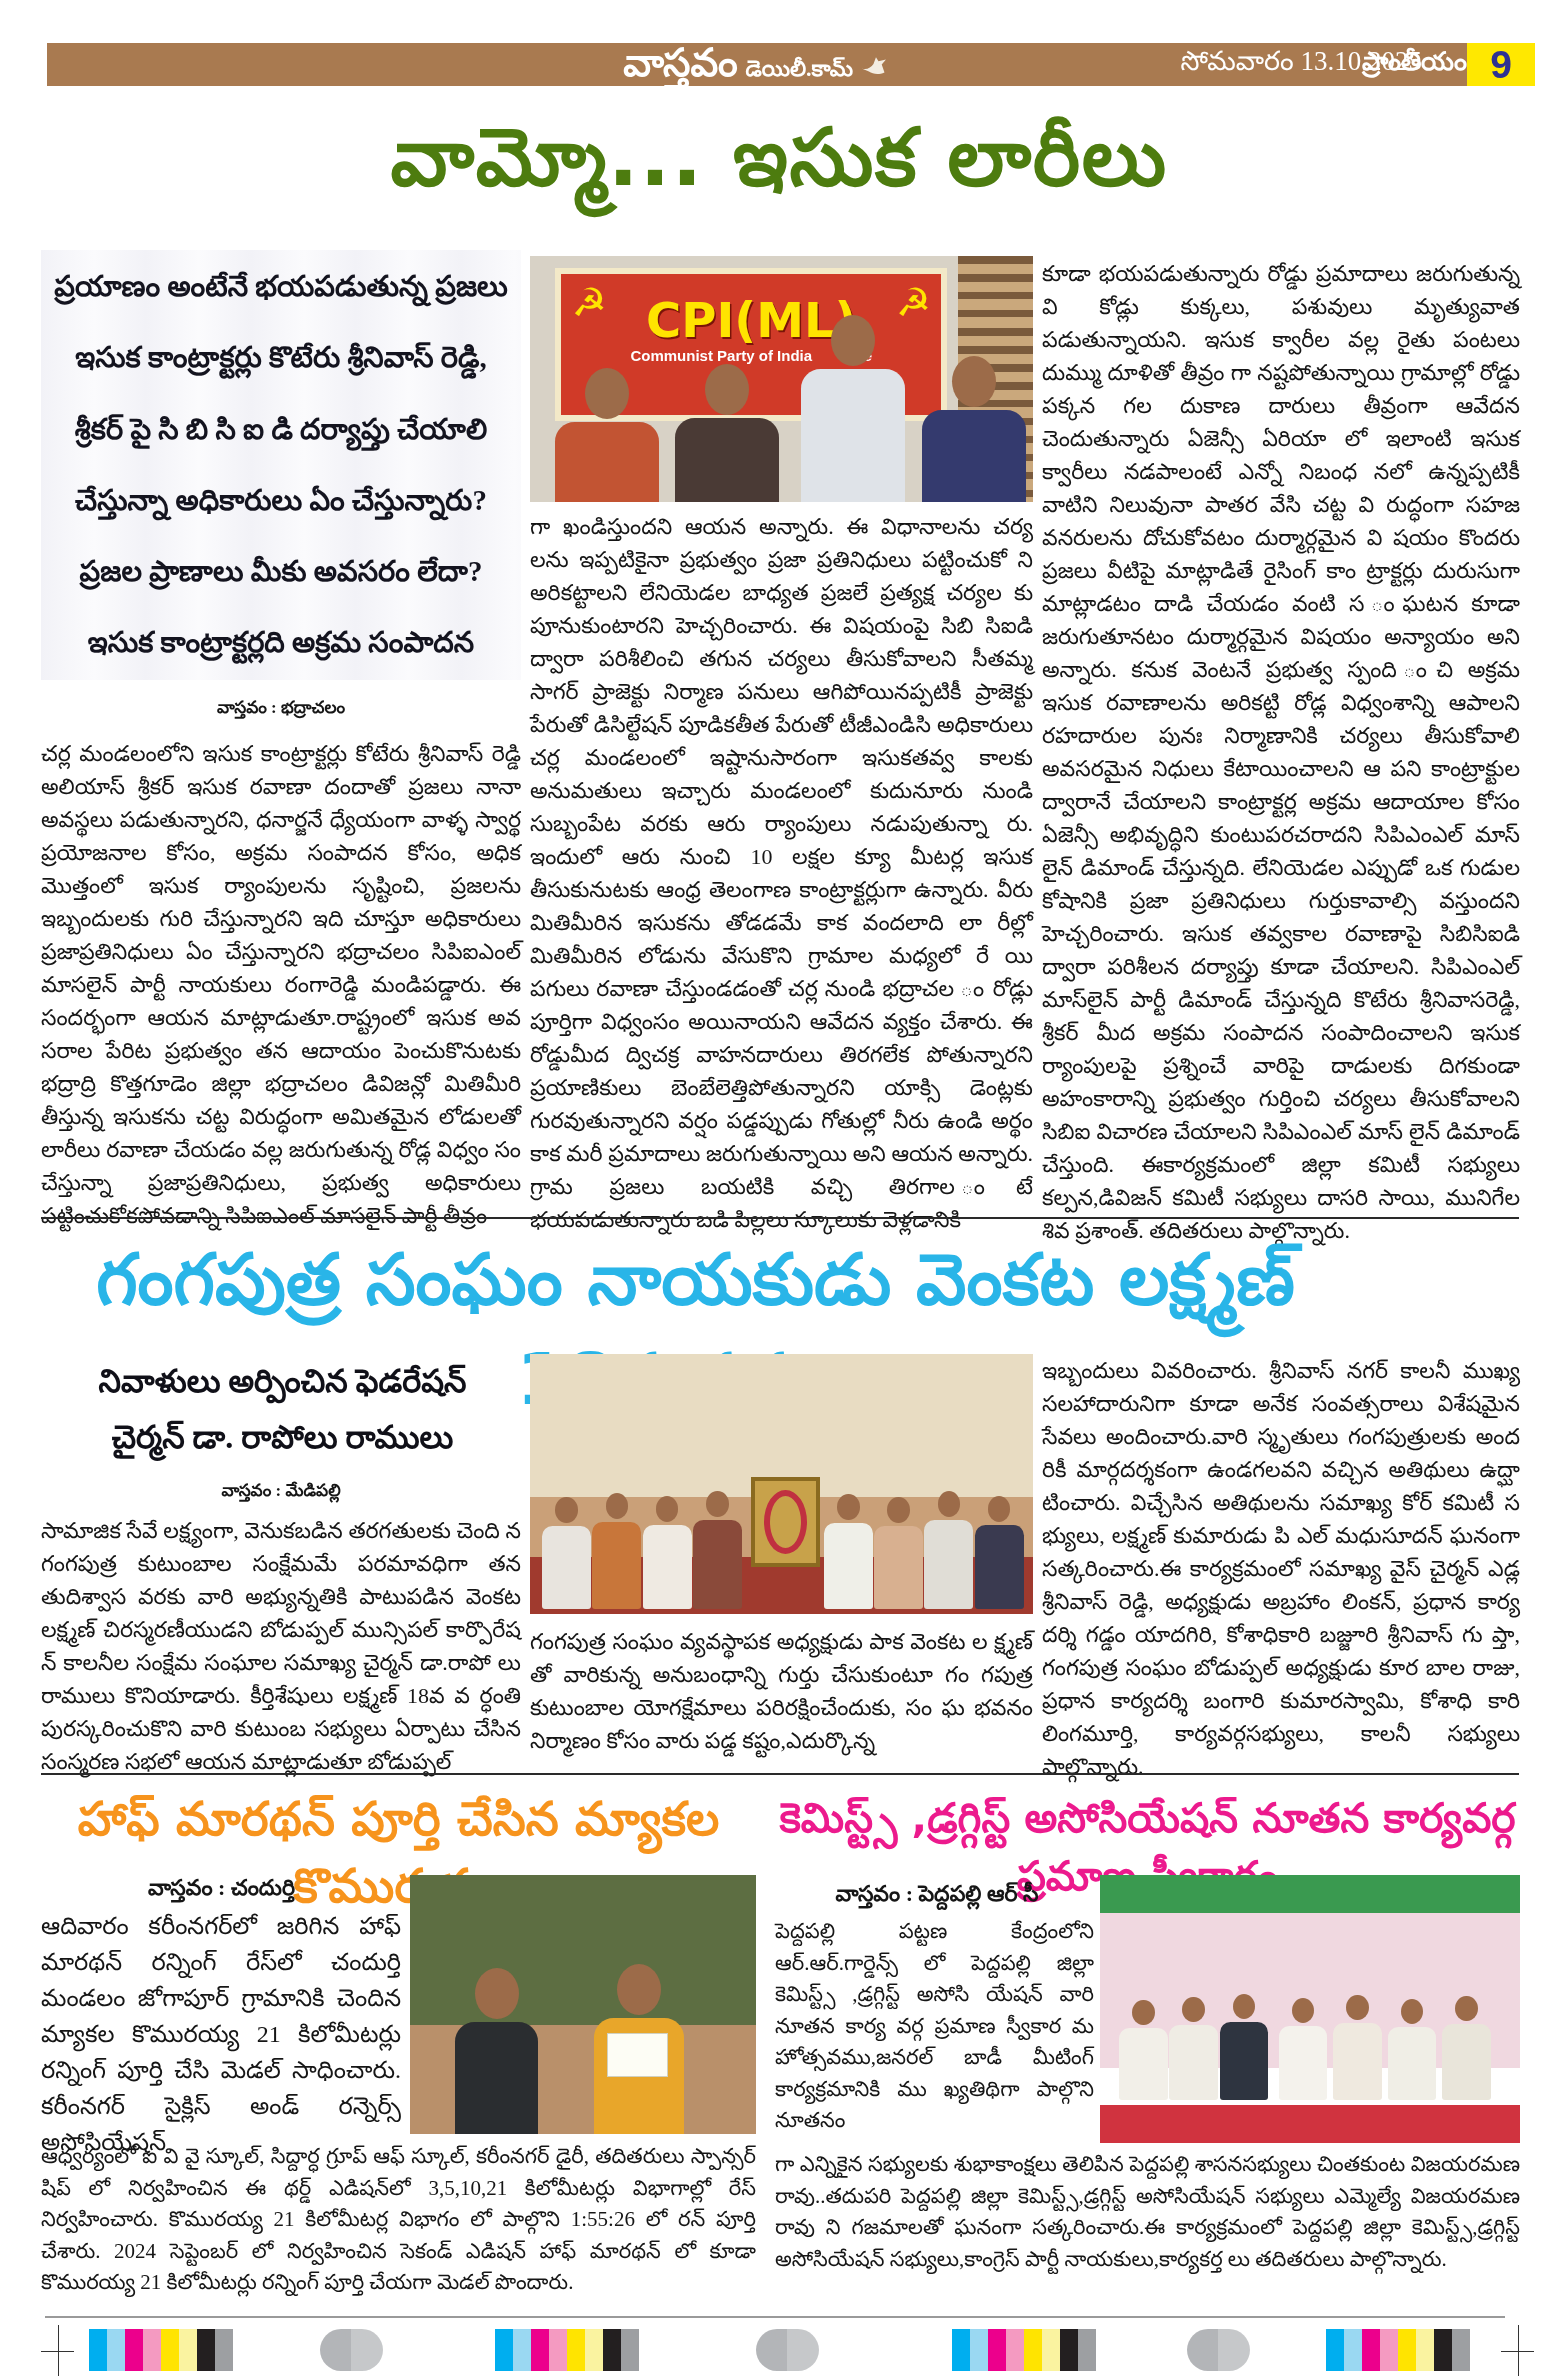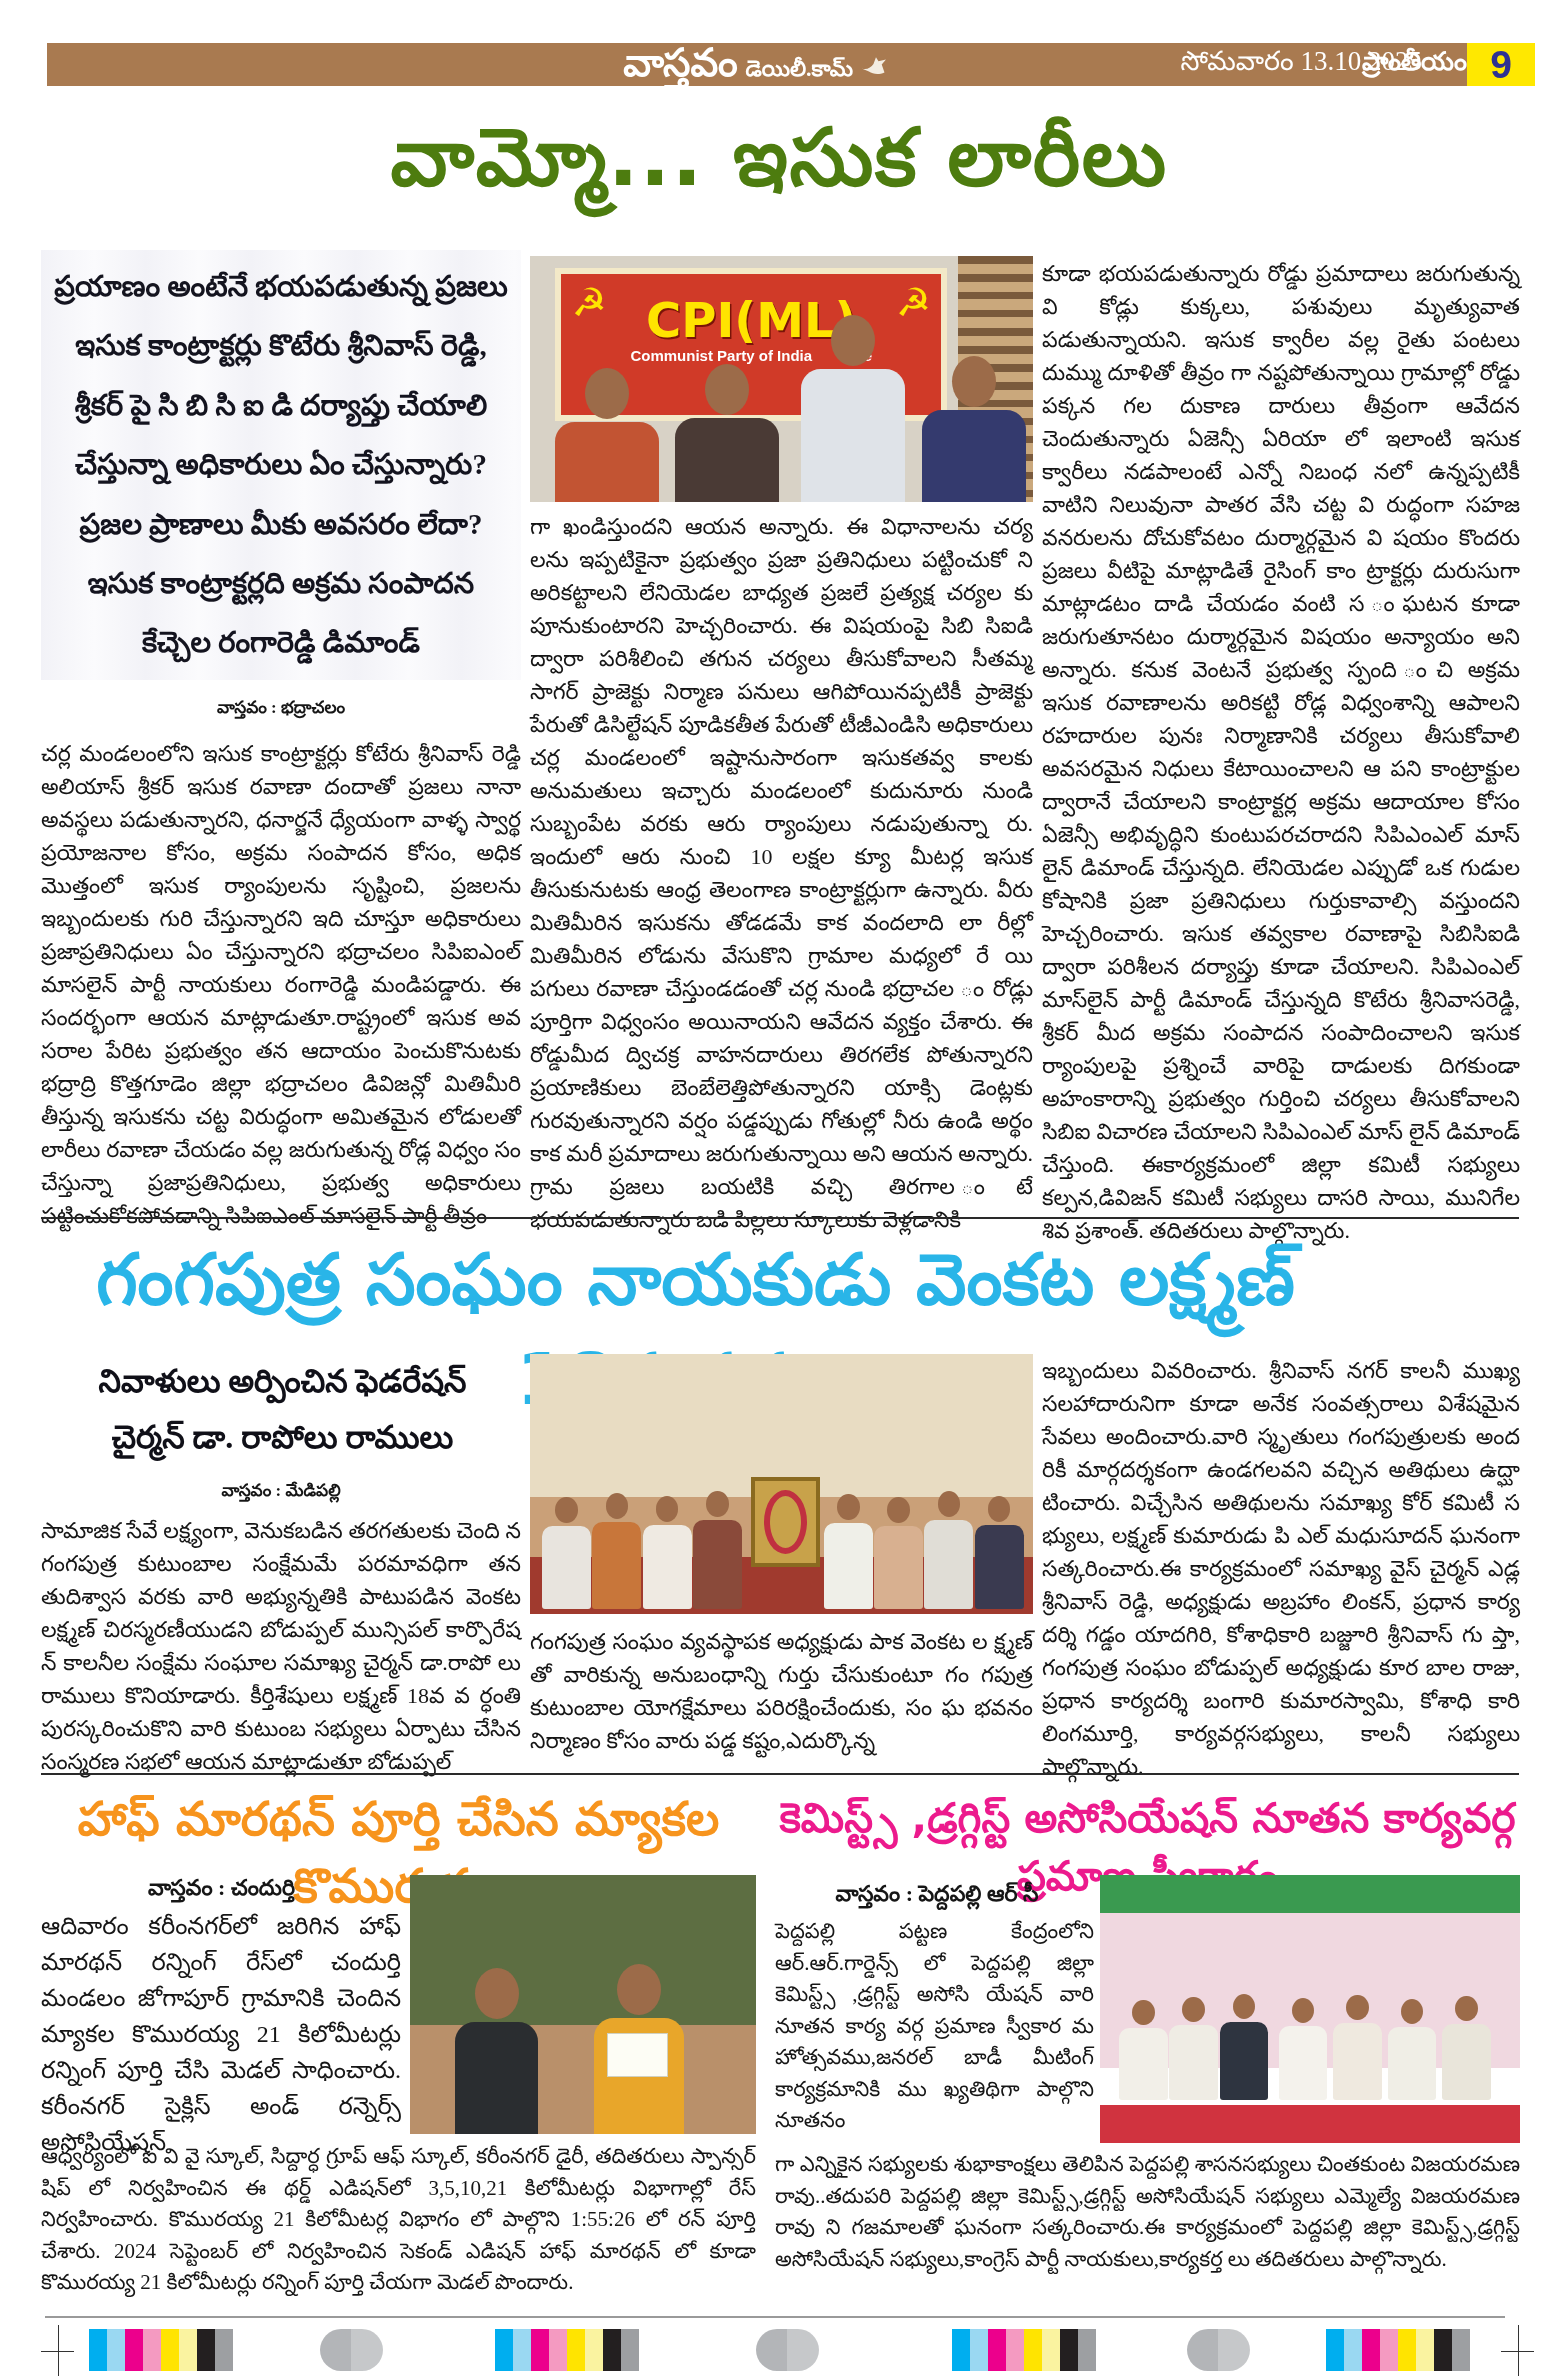--- a/index.html
+++ b/index.html
@@ -103,21 +103,20 @@
 
   <div class="abs h-main">వామ్మో... ఇసుక లారీలు</div>
 
   <div class="abs intro">
     <div>ప్రయాణం అంటేనే భయపడుతున్న ప్రజలు</div>
     <div>ఇసుక కాంట్రాక్టర్లు కొటేరు  శ్రీనివాస్ రెడ్డి,</div>
     <div>శ్రీకర్ పై సి బి సి ఐ డి దర్యాప్తు చేయాలి</div>
     <div>చేస్తున్నా అధికారులు ఏం చేస్తున్నారు?</div>
     <div>ప్రజల ప్రాణాలు మీకు అవసరం లేదా?</div>
     <div>ఇసుక కాంట్రాక్టర్లది అక్రమ సంపాదన</div>
-    <div>కేచ్చెల రంగారెడ్డి డిమాండ్</div>
   </div>
 
   <div class="abs byline" style="left:41px;top:698px;width:480px;">వాస్తవం : భద్రాచలం</div>
   <div class="abs bodytxt" style="left:41px;top:737px;width:480px;height:474px;">చర్ల మండలంలోని  ఇసుక కాంట్రాక్టర్లు కోటేరు శ్రీనివాస్ రెడ్డి అలియాస్ శ్రీకర్ ఇసుక రవాణా దందాతో ప్రజలు నానా అవస్థలు పడుతున్నారని, ధనార్జనే ధ్యేయంగా వాళ్ళ స్వార్థ ప్రయోజనాల కోసం, అక్రమ సంపాదన కోసం, అధిక మొత్తంలో ఇసుక ర్యాంపులను సృష్టించి, ప్రజలను ఇబ్బందులకు గురి చేస్తున్నారని ఇది చూస్తూ అధికారులు ప్రజాప్రతినిధులు ఏం చేస్తున్నారని భద్రాచలం సిపిఐఎంల్ మాసలైన్ పార్టీ నాయకులు రంగారెడ్డి మండిపడ్డారు. ఈ సందర్భంగా ఆయన మాట్లాడుతూ.రాష్ట్రంలో ఇసుక అవ సరాల పేరిట ప్రభుత్వం తన ఆదాయం పెంచుకొనుటకు భద్రాద్రి కొత్తగూడెం జిల్లా భద్రాచలం డివిజన్లో మితిమీరి తీస్తున్న ఇసుకను చట్ట విరుద్ధంగా అమితమైన లోడులతో లారీలు రవాణా చేయడం వల్ల జరుగుతున్న రోడ్ల విధ్వం సం చేస్తున్నా  ప్రజాప్రతినిధులు, ప్రభుత్వ అధికారులు పట్టించుకోకపోవడాన్ని సిపిఐఎంల్ మాసలైన్ పార్టీ తీవ్రం</div>
 
   <div class="abs photo" style="left:530px;top:256px;width:503px;height:246px;">
     <div class="p1-window"></div>
     <div class="p1-banner">
       <span class="sickle" style="left:10.5px;">☭</span>
       <span class="sickle" style="right:10.5px;">☭</span>

